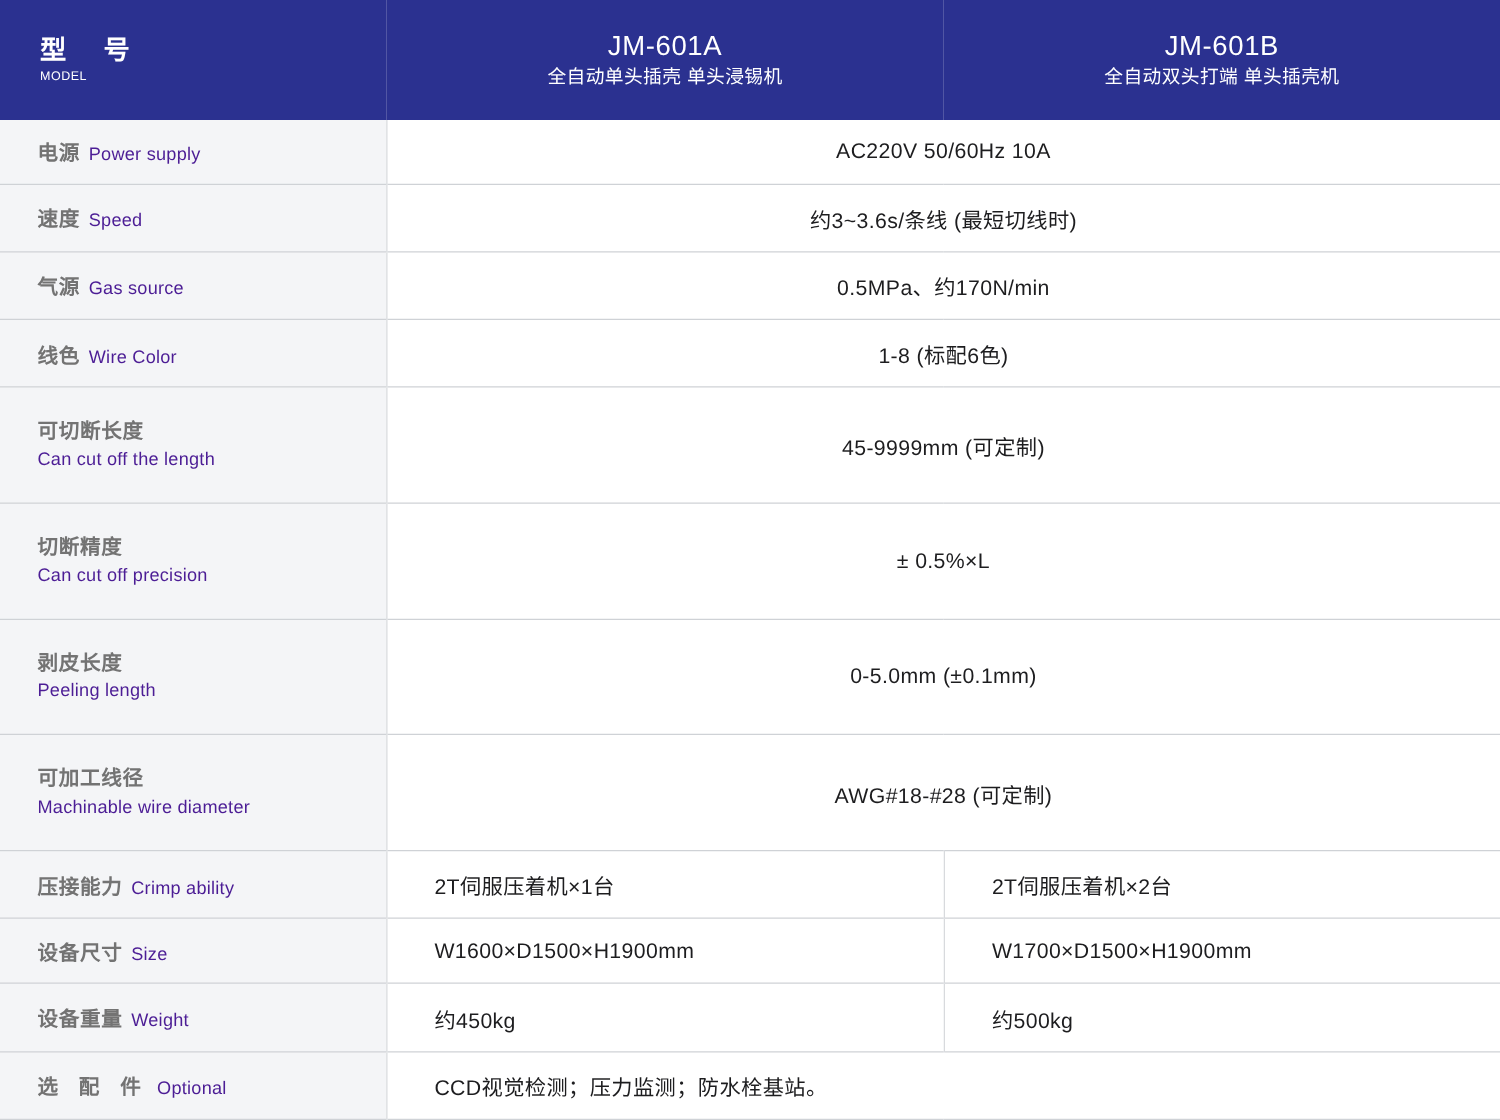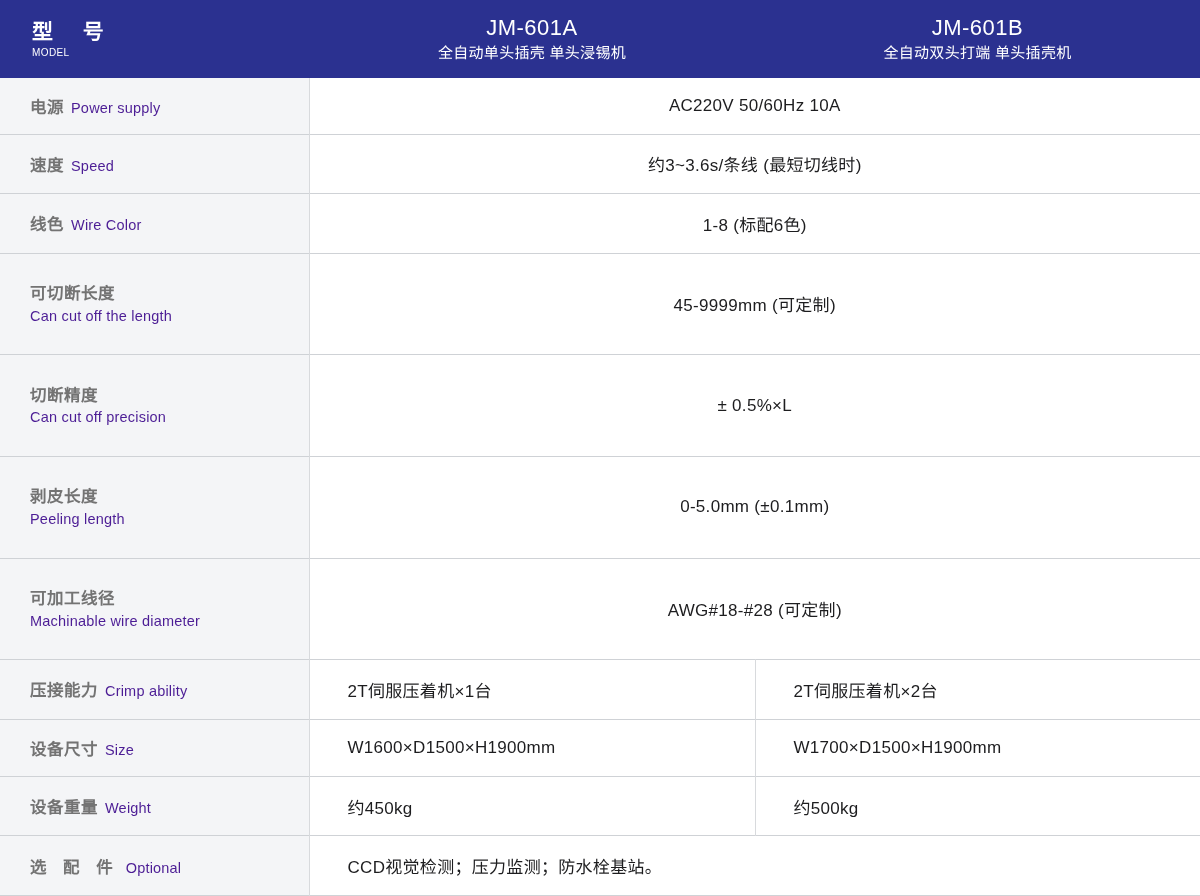--- a/index.html
+++ b/index.html
@@ -28,21 +28,21 @@
     padding: 0;
     margin: 0;
     vertical-align: middle;
     border: 0;
   }
 
   
   .hdr-row th {
     background: #2b3190;
     color: #ffffff;
-    height: 78px;
+    height: 96px;
     font-weight: normal;
   }
   .hdr-model {
     text-align: left;
     padding-left: 32px !important;
     border-right: 2px solid #ffffff;
   }
   .hdr-model .cn {
     display: block;
     font-size: 21px;
@@ -168,20 +168,26 @@
       <td class="value" colspan="2">AC220V 50/60Hz 10A</td>
     </tr>
 
     <tr>
       <td class="label one-line">
         <span class="cn">速度</span><span class="en">Speed</span>
       </td>
       <td class="value" colspan="2">约3~3.6s/条线 (最短切线时)</td>
     </tr>
 
+    <tr>
+      <td class="label one-line">
+        <span class="cn">气源</span><span class="en">Gas source</span>
+      </td>
+      <td class="value" colspan="2">0.5MPa、约170N/min</td>
+    </tr>
 
     <tr>
       <td class="label one-line">
         <span class="cn">线色</span><span class="en">Wire Color</span>
       </td>
       <td class="value" colspan="2">1-8 (标配6色)</td>
     </tr>
 
     <tr>
       <td class="label two-line">

